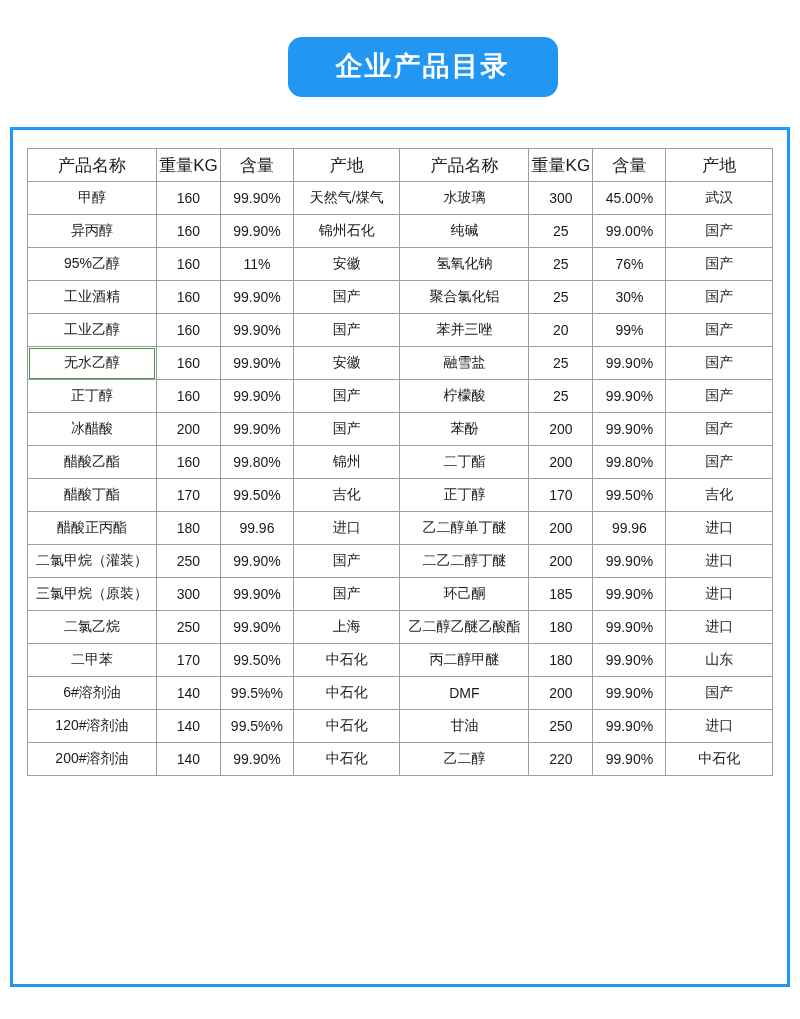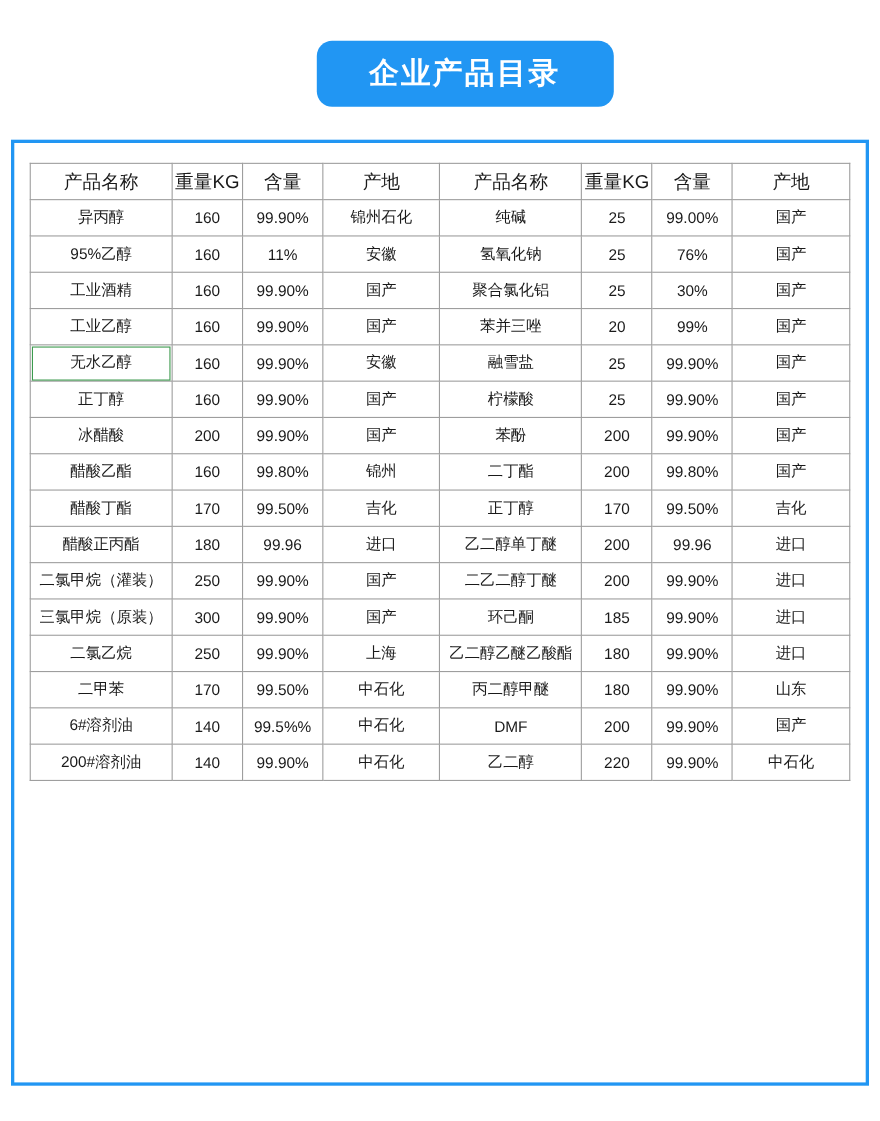--- a/index.html
+++ b/index.html
@@ -108,20 +108,30 @@
           <th class="num">含量</th>
           <th class="name">产地</th>
           <th class="name">产品名称</th>
           <th class="num">重量KG</th>
           <th class="num">含量</th>
           <th class="name">产地</th>
         </tr>
       </thead>
       <tbody>
         <tr>
+          <td class="name">甲醇</td>
+          <td class="num">160</td>
+          <td class="num">99.90%</td>
+          <td class="name">天然气/煤气</td>
+          <td class="name">水玻璃</td>
+          <td class="num">300</td>
+          <td class="num">45.00%</td>
+          <td class="name">武汉</td>
+        </tr>
+        <tr>
           <td class="name">异丙醇</td>
           <td class="num">160</td>
           <td class="num">99.90%</td>
           <td class="name">锦州石化</td>
           <td class="name">纯碱</td>
           <td class="num">25</td>
           <td class="num">99.00%</td>
           <td class="name">国产</td>
         </tr>
         <tr>
@@ -258,20 +268,30 @@
           <td class="name">6#溶剂油</td>
           <td class="num">140</td>
           <td class="num">99.5%%</td>
           <td class="name">中石化</td>
           <td class="name">DMF</td>
           <td class="num">200</td>
           <td class="num">99.90%</td>
           <td class="name">国产</td>
         </tr>
         <tr>
+          <td class="name">120#溶剂油</td>
+          <td class="num">140</td>
+          <td class="num">99.5%%</td>
+          <td class="name">中石化</td>
+          <td class="name">甘油</td>
+          <td class="num">250</td>
+          <td class="num">99.90%</td>
+          <td class="name">进口</td>
+        </tr>
+        <tr>
           <td class="name">200#溶剂油</td>
           <td class="num">140</td>
           <td class="num">99.90%</td>
           <td class="name">中石化</td>
           <td class="name">乙二醇</td>
           <td class="num">220</td>
           <td class="num">99.90%</td>
           <td class="name">中石化</td>
         </tr>
       </tbody>

